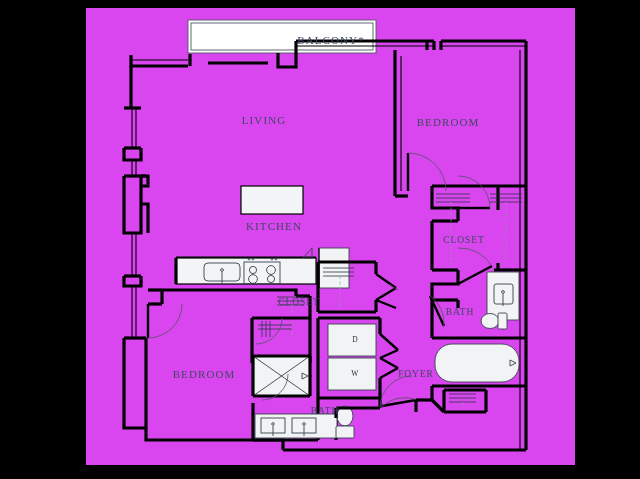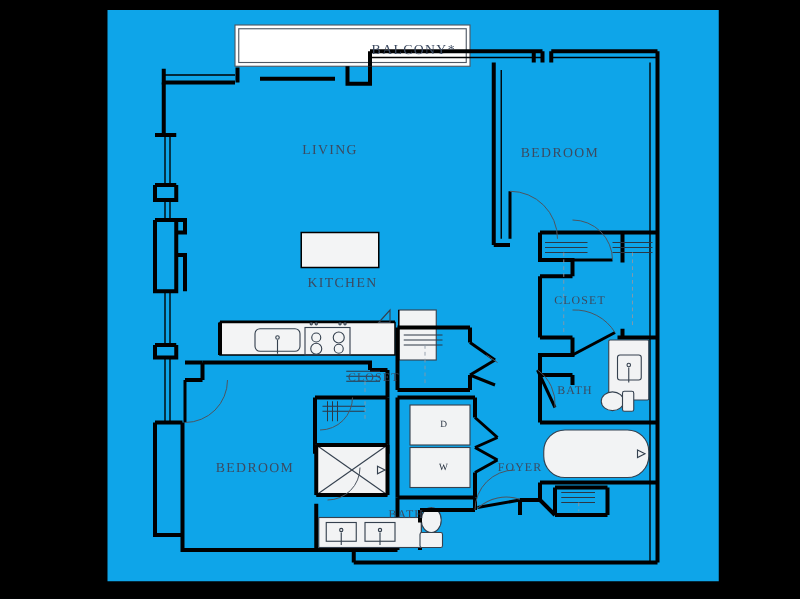--- a/index.html
+++ b/index.html
@@ -19,21 +19,21 @@
     width: 640px;
     height: 479px;
     background: #000000;
   }
   #plan-canvas {
     position: absolute;
     left: 86px;
     top: 8px;
     width: 489px;
     height: 457px;
-    background: #0ea5e9;
+    background: #d946ef;
     overflow: hidden;
   }
   #plan-svg {
     position: absolute;
     left: 0;
     top: 0;
     display: block;
   }
   .room-label {
     fill: #3c4a60;

